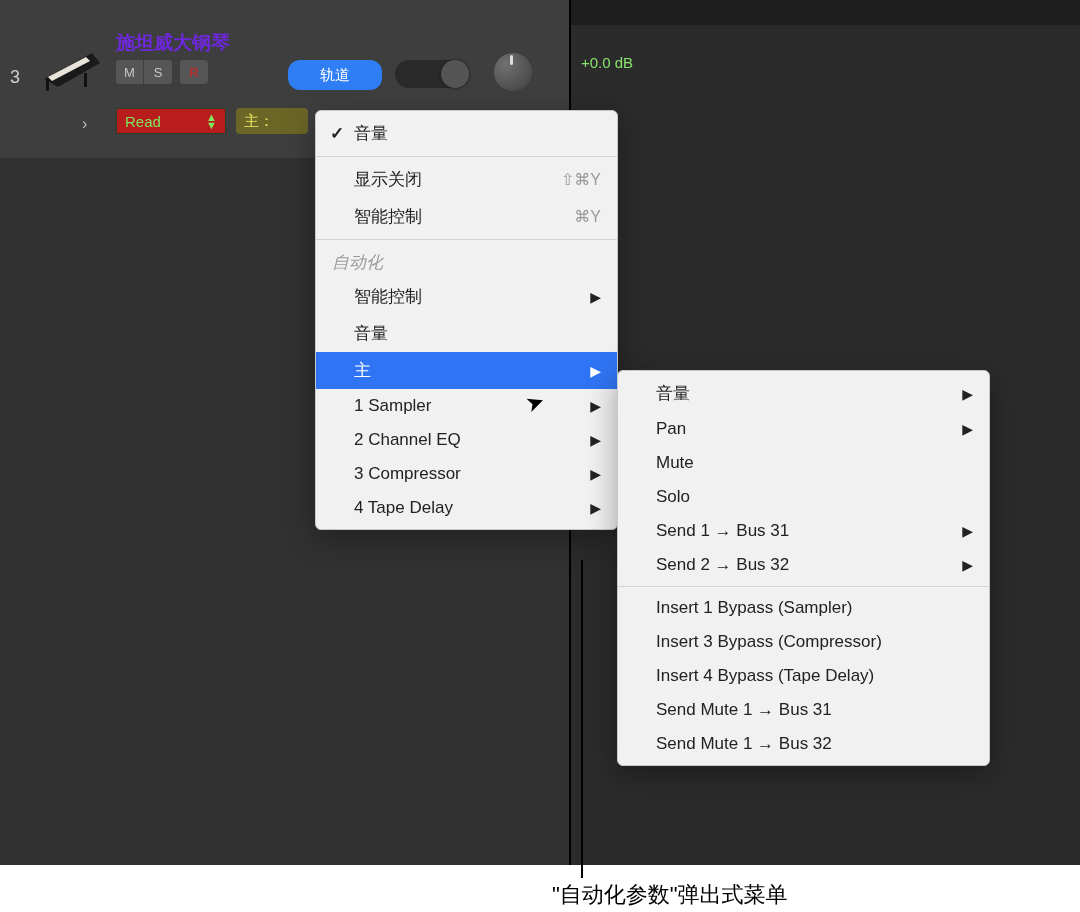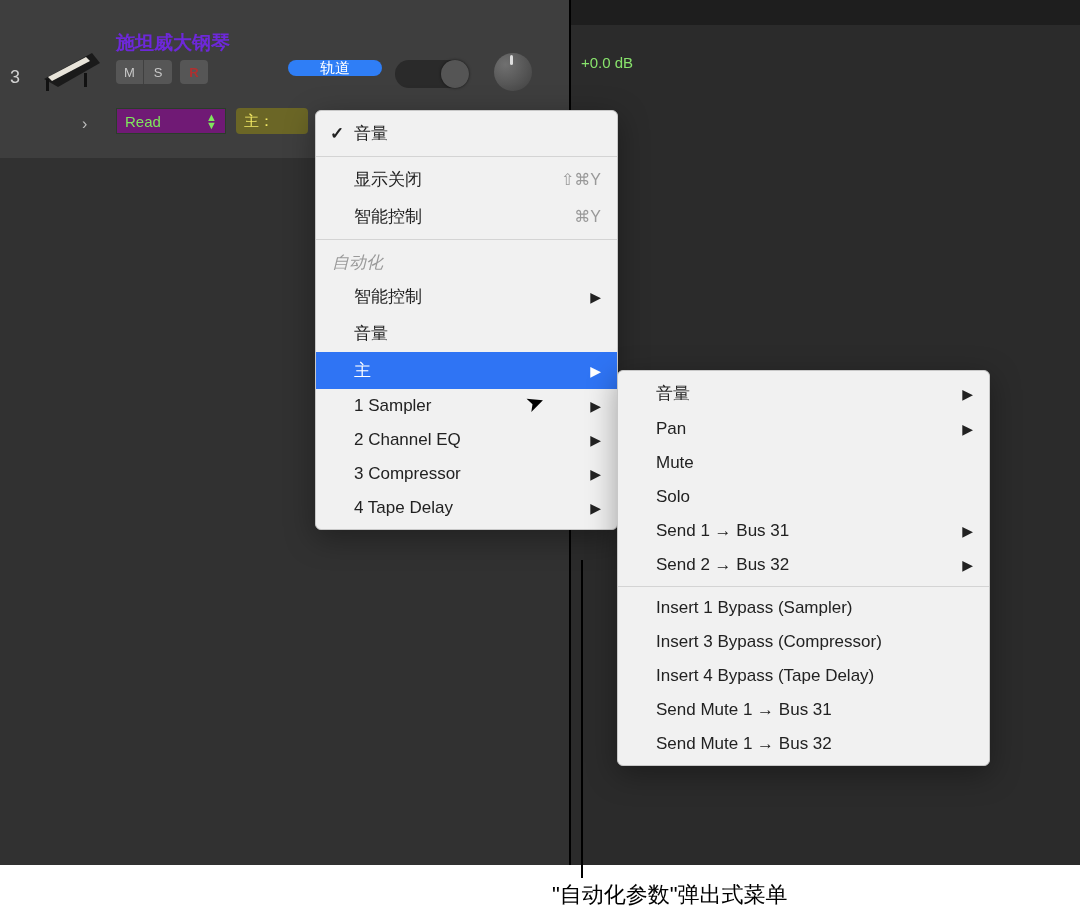--- a/index.html
+++ b/index.html
@@ -98,21 +98,21 @@
     border-radius: 4px;
     display: flex;
     align-items: center;
     justify-content: center;
     margin-left: 8px;
     font-weight: 600;
   }
   .track-pill {
     position: absolute;
     left: 288px; top: 35px;
-    width: 94px; height: 16px;
+    width: 94px; height: 30px;
     background: #2f7ef6;
     color: #fff;
     border-radius: 12px;
     font-size: 15px;
     display: flex;
     align-items: center;
     justify-content: center;
   }
   .toggle {
     position: absolute;
@@ -146,21 +146,21 @@
   .disclosure {
     position: absolute;
     left: 82px; top: 90px;
     color: #bdbdbd;
     font-size: 16px;
   }
   .read-select {
     position: absolute;
     left: 116px; top: 83px;
     width: 110px; height: 26px;
-    background: #701a75;
+    background: #b91c1c;
     border: 1px solid #2a3d2a;
     border-radius: 0;
     color: #7fe65d;
     font-size: 15px;
     padding: 3px 8px;
     display: flex;
     align-items: center;
     justify-content: space-between;
   }
   .main-select {

